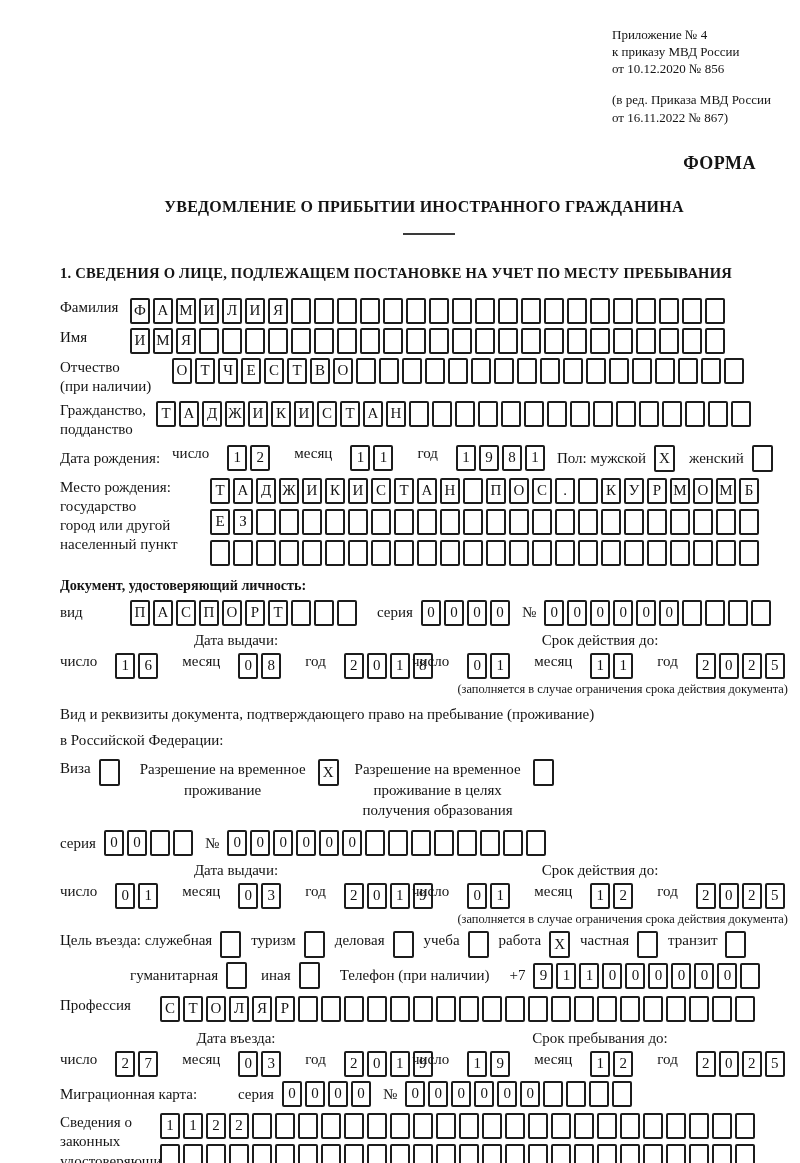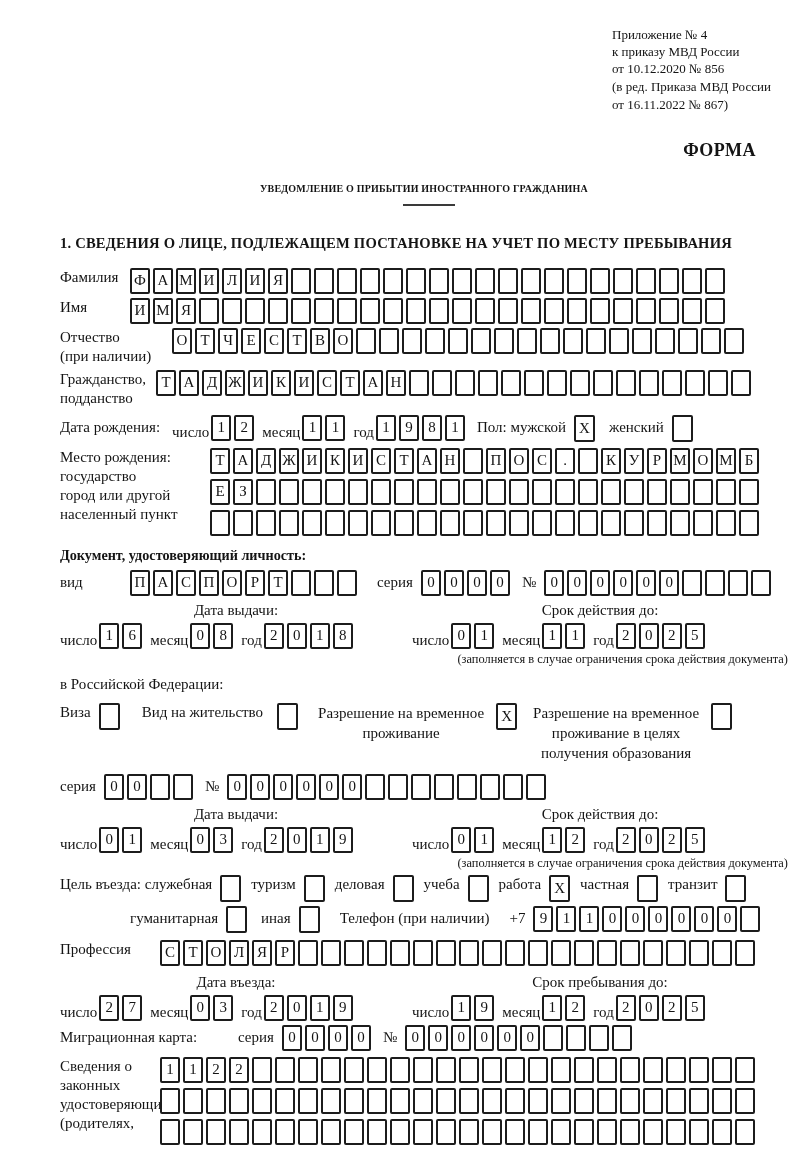--- a/index.html
+++ b/index.html
@@ -2,44 +2,44 @@
 <html><head>
 <meta charset="utf-8">
 <style>
   *{box-sizing:border-box;margin:0;padding:0}
   html,body{background:#fff}
   body{width:800px;height:1163px;overflow:hidden;font-family:"Liberation Serif",serif;color:#141414}
   .page{padding:26px 12px 0 60px;width:800px}
 
   
   .hdr{margin-left:552px;font-size:13px;line-height:1.32;width:188px}
-  .hdr .amend{margin-top:1px}
+  .hdr .amend{margin-top:14px}
   .forma{font-weight:bold;font-size:18px;text-align:right;padding-right:32px;margin-top:27px;letter-spacing:.5px}
 
   
-  .title{margin-top:21px;text-align:center;font-weight:bold;font-size:10px;line-height:1.45;letter-spacing:.2px}
+  .title{margin-top:21px;text-align:center;font-weight:bold;font-size:16px;line-height:1.45;letter-spacing:.2px}
   .blank{display:inline-block;width:52px;border-bottom:2px solid #3a3a3a;height:.9em;margin-left:10px}
   .sec1{margin-top:24px;font-weight:bold;font-size:14.6px;letter-spacing:.2px}
 
   
   .form{margin-top:16px}
   .row{display:flex;align-items:flex-start;margin-bottom:4px;white-space:nowrap}
   .lab{font-size:15px;line-height:1.28;flex-shrink:0}
   .cells{display:flex;gap:3px;flex-shrink:0}
   .cell{width:20px;height:26px;border:2px solid #1c1c1c;border-radius:2px;text-align:center;
         font-size:15px;line-height:21px;flex-shrink:0;background:#fff}
   .checkbox{width:21px;height:27px;line-height:22px}
   .stack>.cells{margin-bottom:5px}
 
   .w70{width:70px}.w96{width:96px}.w112{width:112px}.w150{width:150px}.w100{width:100px}
   .mr8{margin-right:8px}.mr12{margin-right:12px}.mr20{margin-right:20px}
   .ml6{margin-left:6px}
 
   
-  .dg{display:flex;align-items:flex-end;gap:2px;font-size:15px;white-space:nowrap}
+  .dg{display:flex;align-items:flex-start;gap:18px;font-size:15px;white-space:nowrap}
   .twocol{display:flex;margin-bottom:4px}
   .col-l{width:352px;flex-shrink:0}
   .col-r{flex:1}
   .dg-head{text-align:center;font-size:15px;margin-bottom:4px}
   .note{font-size:12.4px;text-align:right;margin-top:3px;white-space:nowrap}
 
   .dochead{font-weight:bold;font-size:14.2px;margin:6px 0 6px 0}
   .intro{font-size:15px;line-height:1.75}
 
   
@@ -405,32 +405,27 @@
               <span class="cell">0</span>
               <span class="cell">2</span>
               <span class="cell">5</span>
             </span>
         </div>
         <div class="note">(заполняется в случае ограничения срока действия документа)</div>
       </div>
     </div>
 
     <div class="intro">
+      <div>Вид и реквизиты документа, подтверждающего право на пребывание (проживание)</div>
       <div>в Российской Федерации:</div>
     </div>
 
     <div class="permits">
       <span class="opt">
         <span class="lab mr8">Виза</span>
-        <span class="cells">
-            <span class="cell checkbox"></span>
-          </span>
-      </span>
-      <span class="opt" style="margin-left:22px">
-        <span class="lab" style="margin-right:14px">Вид на жительство</span>
         <span class="cells">
             <span class="cell checkbox"></span>
           </span>
       </span>
       <span class="opt" style="margin-left:20px">
         <span class="ctr" style="margin-right:12px">
           <span>Разрешение на временное</span><br>
           <span>проживание</span>
         </span>
         <span class="cells">

